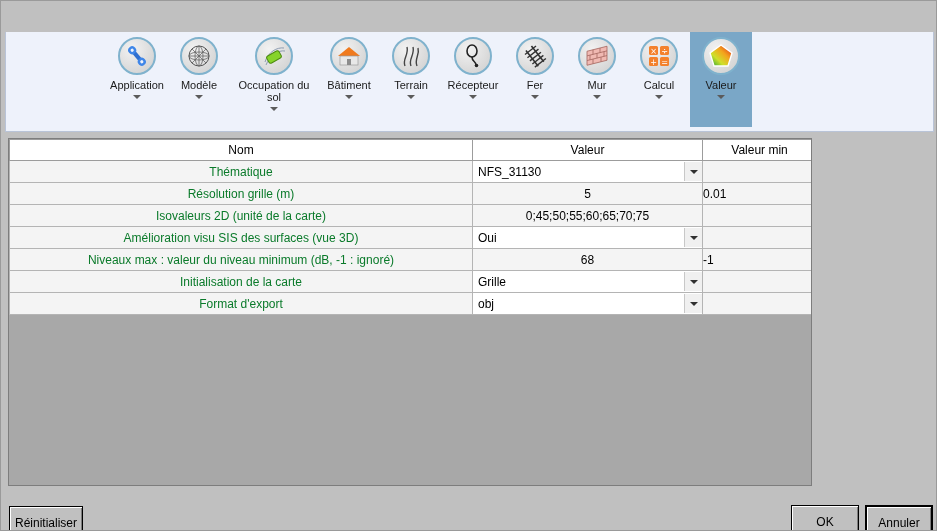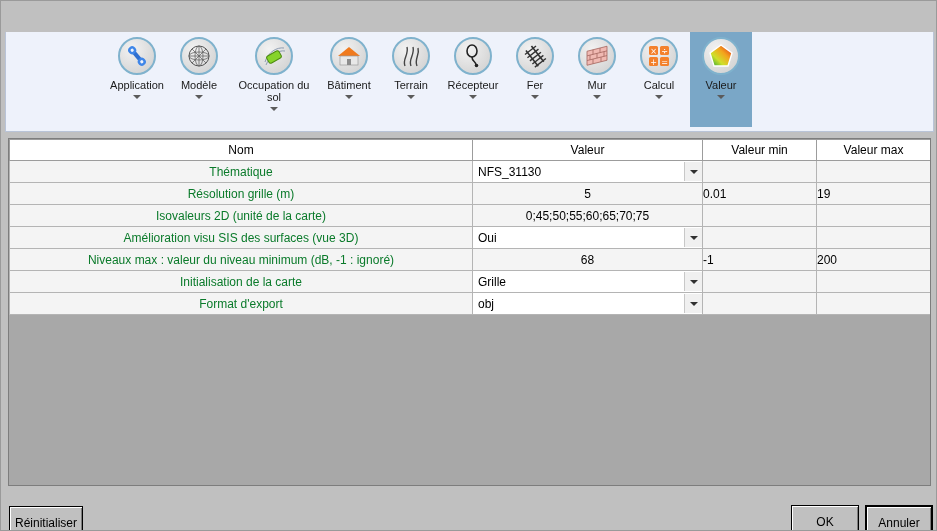--- a/index.html
+++ b/index.html
@@ -115,21 +115,21 @@
     border-left: 4px solid transparent;
     border-right: 4px solid transparent;
     border-top: 4px solid #5b5b5b;
   }
 
   
   .grid-outer {
     position: absolute;
     left: 7px;
     top: 137px;
-    width: 923px;
+    width: 804px;
     height: 348px;
     background: #a8a8a8;
     border: 1px solid #7d7d7d;
     box-sizing: border-box;
     overflow: hidden;
   }
   table.grid {
     border-collapse: collapse;
     width: 921px;
     table-layout: fixed;

